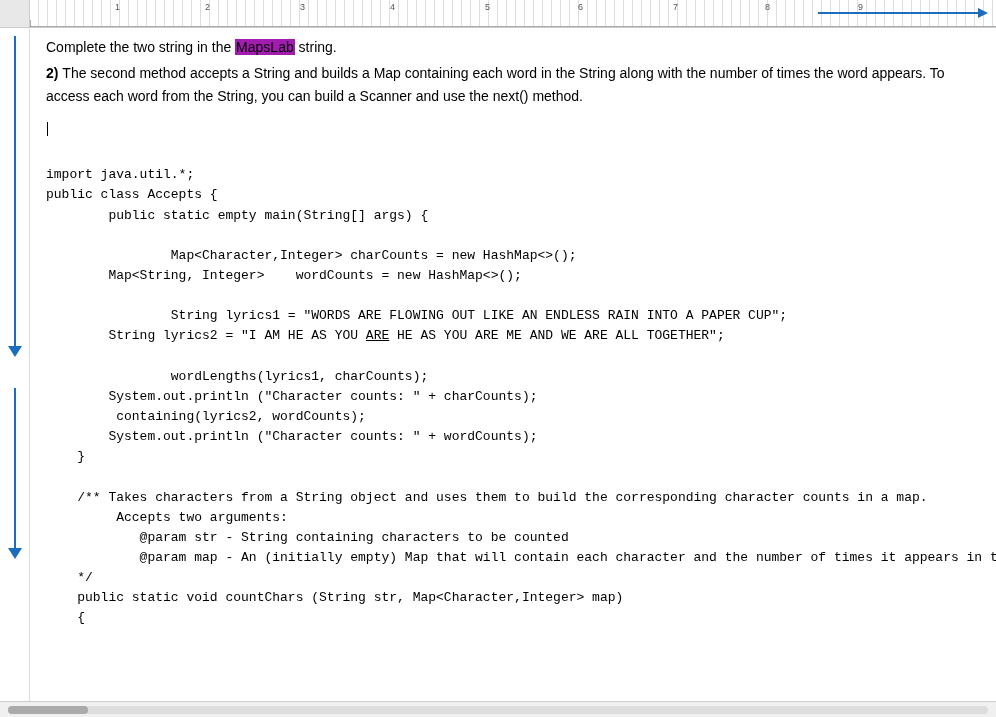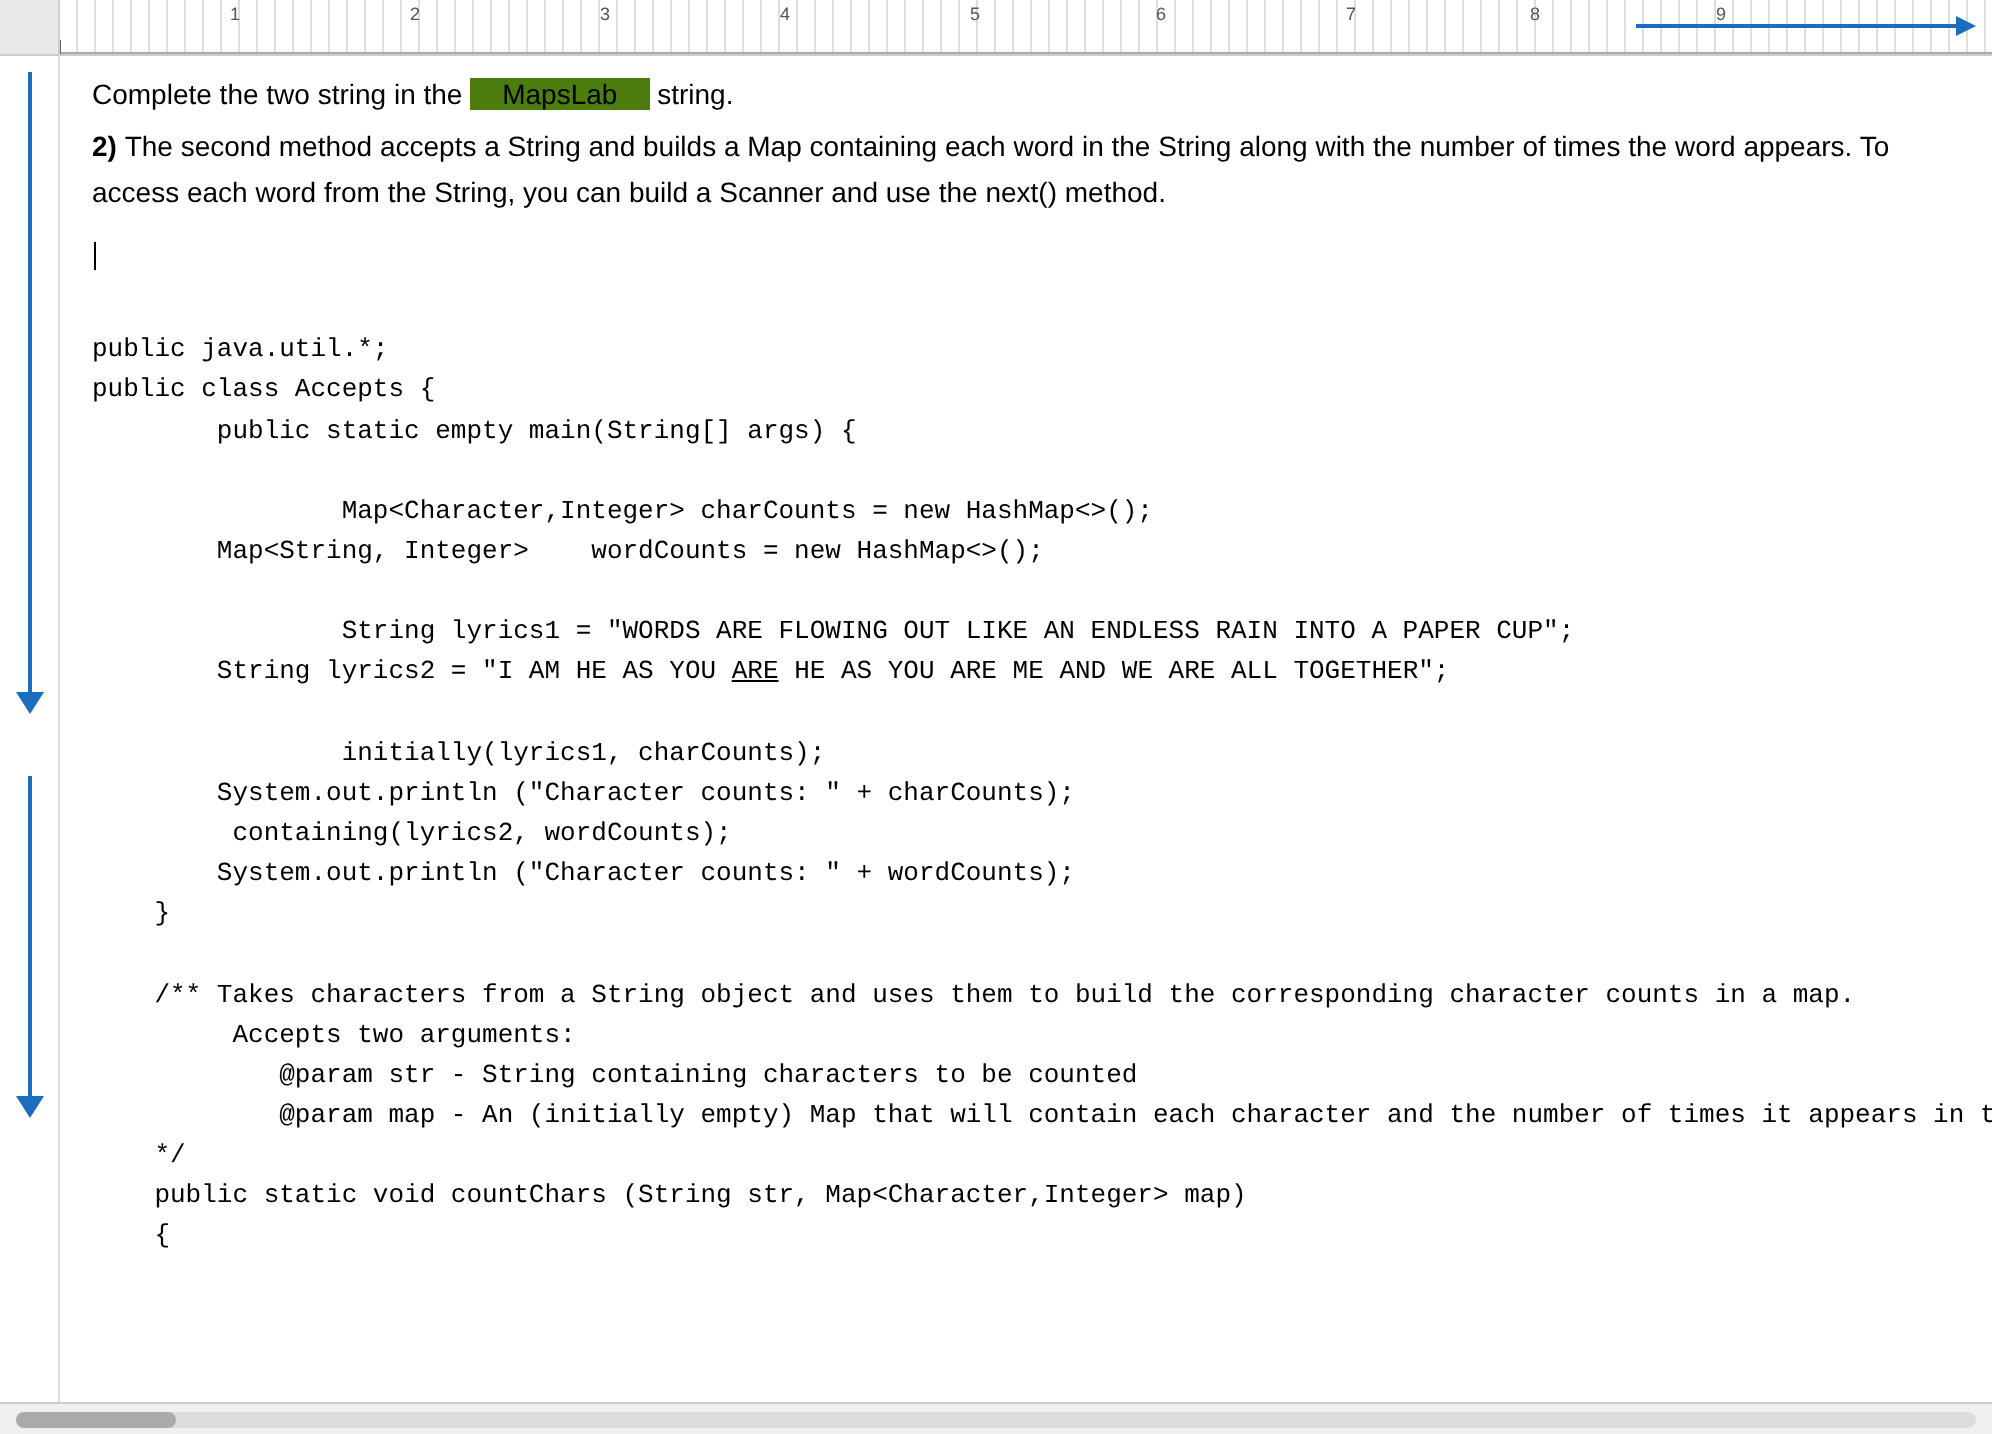--- a/index.html
+++ b/index.html
@@ -80,22 +80,22 @@
       font-size: 14px;
       line-height: 1.6;
       margin-bottom: 4px;
     }
 
     .text-intro .title {
       font-weight: bold;
     }
 
     .highlight {
-      background-color: #4d7c0f;
-      padding: 0 16px;
+      background-color: #a21caf;
+      padding: 0 1px;
     }
 
     .numbered-item {
       font-size: 14px;
       line-height: 1.6;
       margin-bottom: 6px;
     }
 
     .numbered-item .num {
       font-weight: bold;
@@ -206,31 +206,31 @@
 
 
       <div class="numbered-item">
         <span class="num">2) </span><span>The second method accepts a String and builds a Map containing each word in the String along with the number of times the word appears.  To access each word from the String, you can build a Scanner and use the next() method.</span>
       </div>
 
       <div style="height:6px;"></div>
       <div><span class="cursor-line"></span></div>
 
       <div class="code-section">
-<span>public java.util.*;</span>
+<span>import java.util.*;</span>
 <span>public class Accepts {</span>
 <span>        public static empty main(String[] args) {</span>
 
 <span>                Map&lt;Character,Integer&gt; charCounts = new HashMap&lt;&gt;();</span>
 <span>        Map&lt;String, Integer&gt;    wordCounts = new HashMap&lt;&gt;();</span>
 
 <span>                String lyrics1 = "WORDS ARE FLOWING OUT LIKE AN ENDLESS RAIN INTO A PAPER CUP";</span>
 <span>        String lyrics2 = "I AM HE AS YOU <u>ARE</u> HE AS YOU ARE ME AND WE ARE ALL TOGETHER";</span>
 
-<span>                initially(lyrics1, charCounts);</span>
+<span>                wordLengths(lyrics1, charCounts);</span>
 <span>        System.out.println ("Character counts: " + charCounts);</span>
 <span>         containing(lyrics2, wordCounts);</span>
 <span>        System.out.println ("Character counts: " + wordCounts);</span>
 <span>    }</span>
 
 <span>    /** Takes characters from a String object and uses them to build the corresponding character counts in a map.
          Accepts two arguments:
             @param str - String containing characters to be counted
             @param map - An (initially empty) Map that will contain each character and the number of times it appears in the string.
     */</span>

